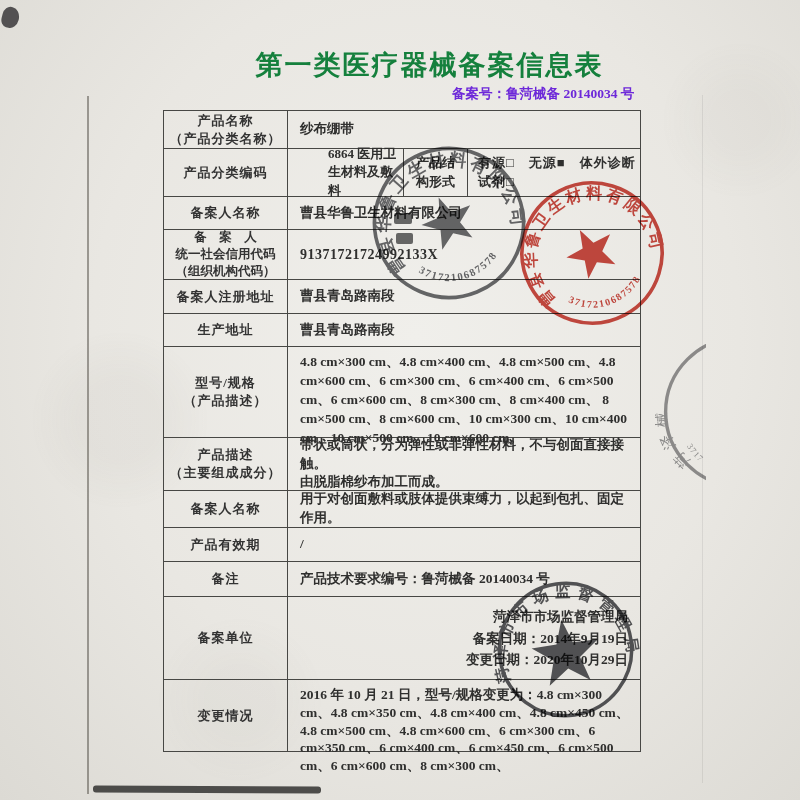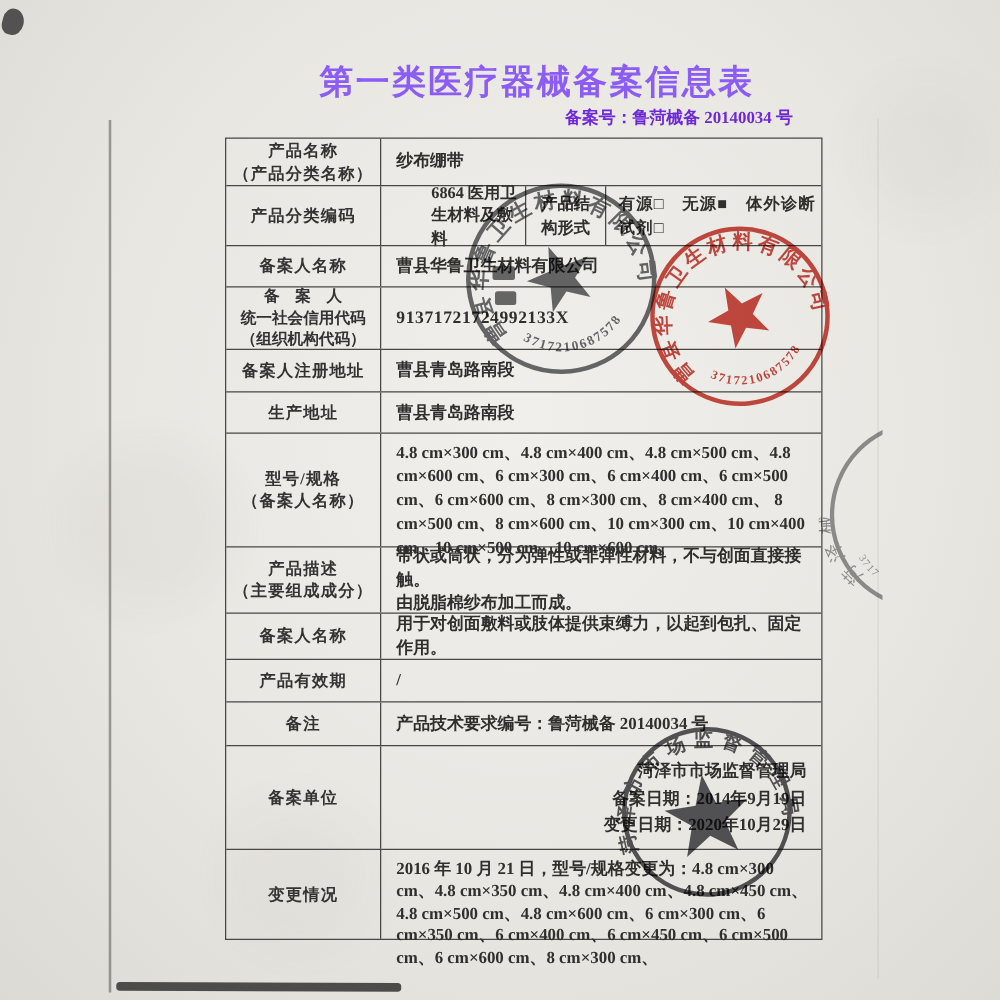--- a/index.html
+++ b/index.html
@@ -13,24 +13,24 @@
   .corner-blob{position:absolute;left:2px;top:7px;width:17px;height:21px;background:#39383a;border-radius:45% 55% 50% 40%;transform:rotate(14deg);opacity:.85;}
   .paper-fold{position:absolute;left:87px;top:96px;width:2px;height:698px;background:#5a564f;opacity:.55;}
   .bottom-smudge{position:absolute;left:93px;top:786px;width:228px;height:7px;background:#272726;border-radius:3px;transform:rotate(.25deg);opacity:.8;}
   .right-faint-line{position:absolute;left:702px;top:95px;width:1px;height:688px;background:#000;opacity:.07;}
   .noise{position:absolute;inset:0;pointer-events:none;opacity:.5;
     background:
       radial-gradient(circle at 120px 420px, rgba(120,115,105,.10) 0 40px, transparent 90px),
       radial-gradient(circle at 740px 120px, rgba(120,115,105,.08) 0 30px, transparent 80px),
       radial-gradient(circle at 240px 700px, rgba(120,115,105,.07) 0 35px, transparent 85px);}
   
-  .title{position:absolute;left:60px;right:1px;top:47px;text-align:center;font-size:27px;font-weight:700;letter-spacing:2px;color:#8b5cf6;}
+  .title{position:absolute;left:60px;right:1px;top:47px;text-align:center;font-size:27px;font-weight:700;letter-spacing:2px;color:#15803d;}
   .recno{position:absolute;left:452px;top:85px;font-size:13.5px;font-weight:700;color:#6d28d9;}
   
-  .ftable{position:absolute;left:180px;top:110px;width:478px;border:1.6px solid #474744;box-sizing:border-box;background:transparent;}
+  .ftable{position:absolute;left:163px;top:110px;width:478px;border:1.6px solid #474744;box-sizing:border-box;background:transparent;}
   .frow{display:flex;border-top:1.6px solid #474744;box-sizing:content-box;}
   .frow:first-child{border-top:none;}
   .lcell{width:124px;flex:0 0 124px;border-right:1.6px solid #474744;display:flex;align-items:center;justify-content:center;
     text-align:center;white-space:pre-line;font-size:13px;font-weight:600;letter-spacing:1px;line-height:1.35;padding:2px;box-sizing:border-box;color:#333;}
   .lcell.small{font-size:12.5px;letter-spacing:0;}
   .vcell{flex:1;display:flex;align-items:center;padding:4px 8px 4px 12px;font-size:13.5px;font-weight:600;line-height:1.4;box-sizing:border-box;color:#2f2f2e;}
   .vcell.top{align-items:flex-start;padding-top:6px;}
   .preline{white-space:pre-line;}
   .subcell{display:flex;align-items:center;justify-content:center;box-sizing:border-box;padding:2px 4px;font-size:13px;font-weight:600;line-height:1.4;color:#2f2f2e;}
   .sub1{width:84px;flex:0 0 84px;border-right:1.6px solid #474744;text-align:left;padding-left:8px;justify-content:flex-start;margin-left:32px;}
@@ -99,21 +99,21 @@
       <div class="vcell">曹县青岛路南段</div>
     </div>
 
     <div class="frow" style="height:32px">
       <div class="lcell">生产地址</div>
       <div class="vcell">曹县青岛路南段</div>
     </div>
 
     <div class="frow" style="height:90px">
       <div class="lcell">型号/规格
-（备案人名称）</div>
+（产品描述）</div>
       <div class="vcell top">4.8 cm×300 cm、4.8 cm×400 cm、4.8 cm×500 cm、4.8 cm×600 cm、6 cm×300 cm、6 cm×400 cm、6 cm×500 cm、6 cm×600 cm、8 cm×300 cm、8 cm×400 cm、 8 cm×500 cm、8 cm×600 cm、10 cm×300 cm、10 cm×400 cm、10 cm×500 cm、10 cm×600 cm。</div>
     </div>
 
     <div class="frow" style="height:52px">
       <div class="lcell">产品描述
 （主要组成成分）</div>
       <div class="vcell preline">带状或筒状，分为弹性或非弹性材料，不与创面直接接触。
 由脱脂棉纱布加工而成。</div>
     </div>
 

